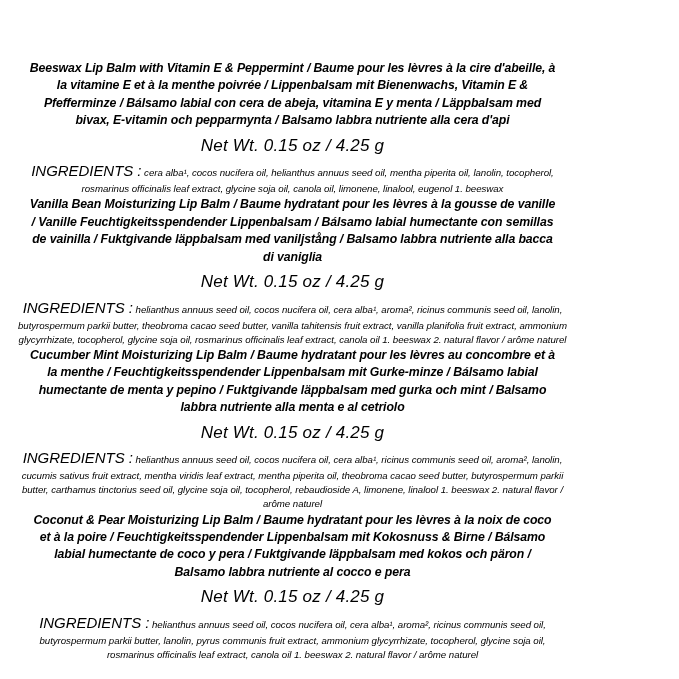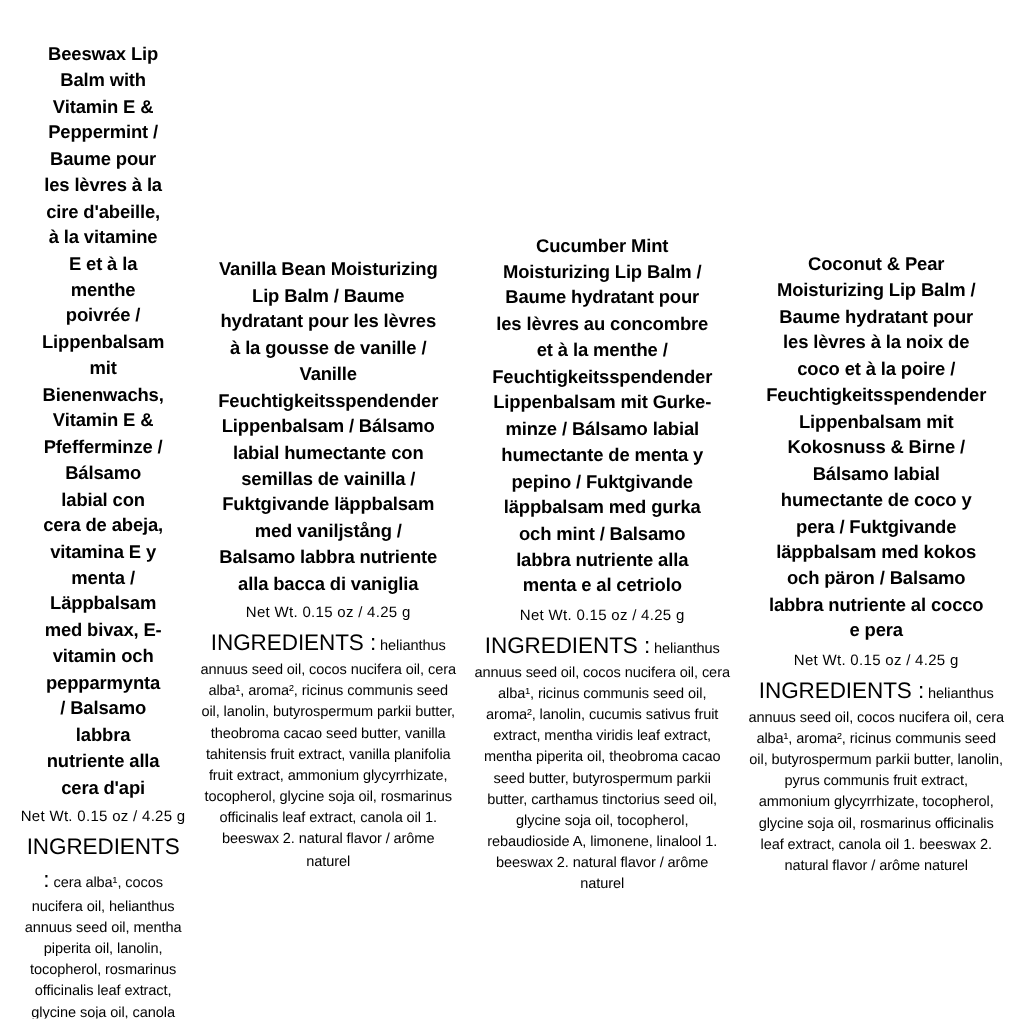--- a/index.html
+++ b/index.html
@@ -13,39 +13,39 @@
     font-family: "Liberation Sans", sans-serif;
     color: #000000;
     overflow: hidden;
   }
   .page {
     width: 585px;
     height: 679px;
     box-sizing: border-box;
     padding: 60px 10px 0 10px;
     display: flex;
-    flex-direction: row;
+    flex-direction: column;
     align-items: center;
+    font-style: italic;
   }
   .product {
     width: 100%;
     text-align: center;
   }
   .product + .product {
-    margin-top: 14px;
   }
   .title {
     font-size: 12.3px;
     font-weight: bold;
     line-height: 1.42;
     letter-spacing: -0.1px;
     padding: 0 18px;
   }
   .netwt {
-    font-size: 10px;
+    font-size: 17px;
     font-weight: normal;
     line-height: 1.5;
     margin-top: 3px;
     letter-spacing: 0.2px;
   }
   .ingredients {
     font-size: 9.7px;
     line-height: 1.46;
     margin-top: 2px;
     padding: 0 6px;
@@ -58,21 +58,21 @@
 </head>
 <body>
 
 <div class="page">
 
   <div class="product">
     <div class="title">Beeswax Lip Balm with Vitamin E &amp; Peppermint / Baume pour les lèvres à la cire d'abeille, à la vitamine E et à la menthe poivrée / Lippenbalsam mit Bienenwachs, Vitamin E &amp; Pfefferminze / Bálsamo labial con cera de abeja, vitamina E y menta / Läppbalsam med bivax, E-vitamin och pepparmynta / Balsamo labbra nutriente alla cera d'api</div>
     <div class="netwt">Net Wt. 0.15 oz / 4.25 g</div>
     <div class="ingredients">
       <span class="ing-label">INGREDIENTS :</span>
-      <span>cera alba¹, cocos nucifera oil, helianthus annuus seed oil, mentha piperita oil, lanolin, tocopherol, rosmarinus officinalis leaf extract, glycine soja oil, canola oil, limonene, linalool, eugenol    6. beeswax</span>
+      <span>cera alba¹, cocos nucifera oil, helianthus annuus seed oil, mentha piperita oil, lanolin, tocopherol, rosmarinus officinalis leaf extract, glycine soja oil, canola oil, limonene, linalool, eugenol    1. beeswax</span>
     </div>
   </div>
 
   <div class="product">
     <div class="title">Vanilla Bean Moisturizing Lip Balm / Baume hydratant pour les lèvres à la gousse de vanille / Vanille Feuchtigkeitsspendender Lippenbalsam / Bálsamo labial humectante con semillas de vainilla / Fuktgivande läppbalsam med vaniljstång / Balsamo labbra nutriente alla bacca di vaniglia</div>
     <div class="netwt">Net Wt. 0.15 oz / 4.25 g</div>
     <div class="ingredients">
       <span class="ing-label">INGREDIENTS :</span>
       <span>helianthus annuus seed oil, cocos nucifera oil, cera alba¹, aroma², ricinus communis seed oil, lanolin, butyrospermum parkii butter, theobroma cacao seed butter, vanilla tahitensis fruit extract, vanilla planifolia fruit extract, ammonium glycyrrhizate, tocopherol, glycine soja oil, rosmarinus officinalis leaf extract, canola oil    1. beeswax    2. natural flavor / arôme naturel</span>
     </div>

